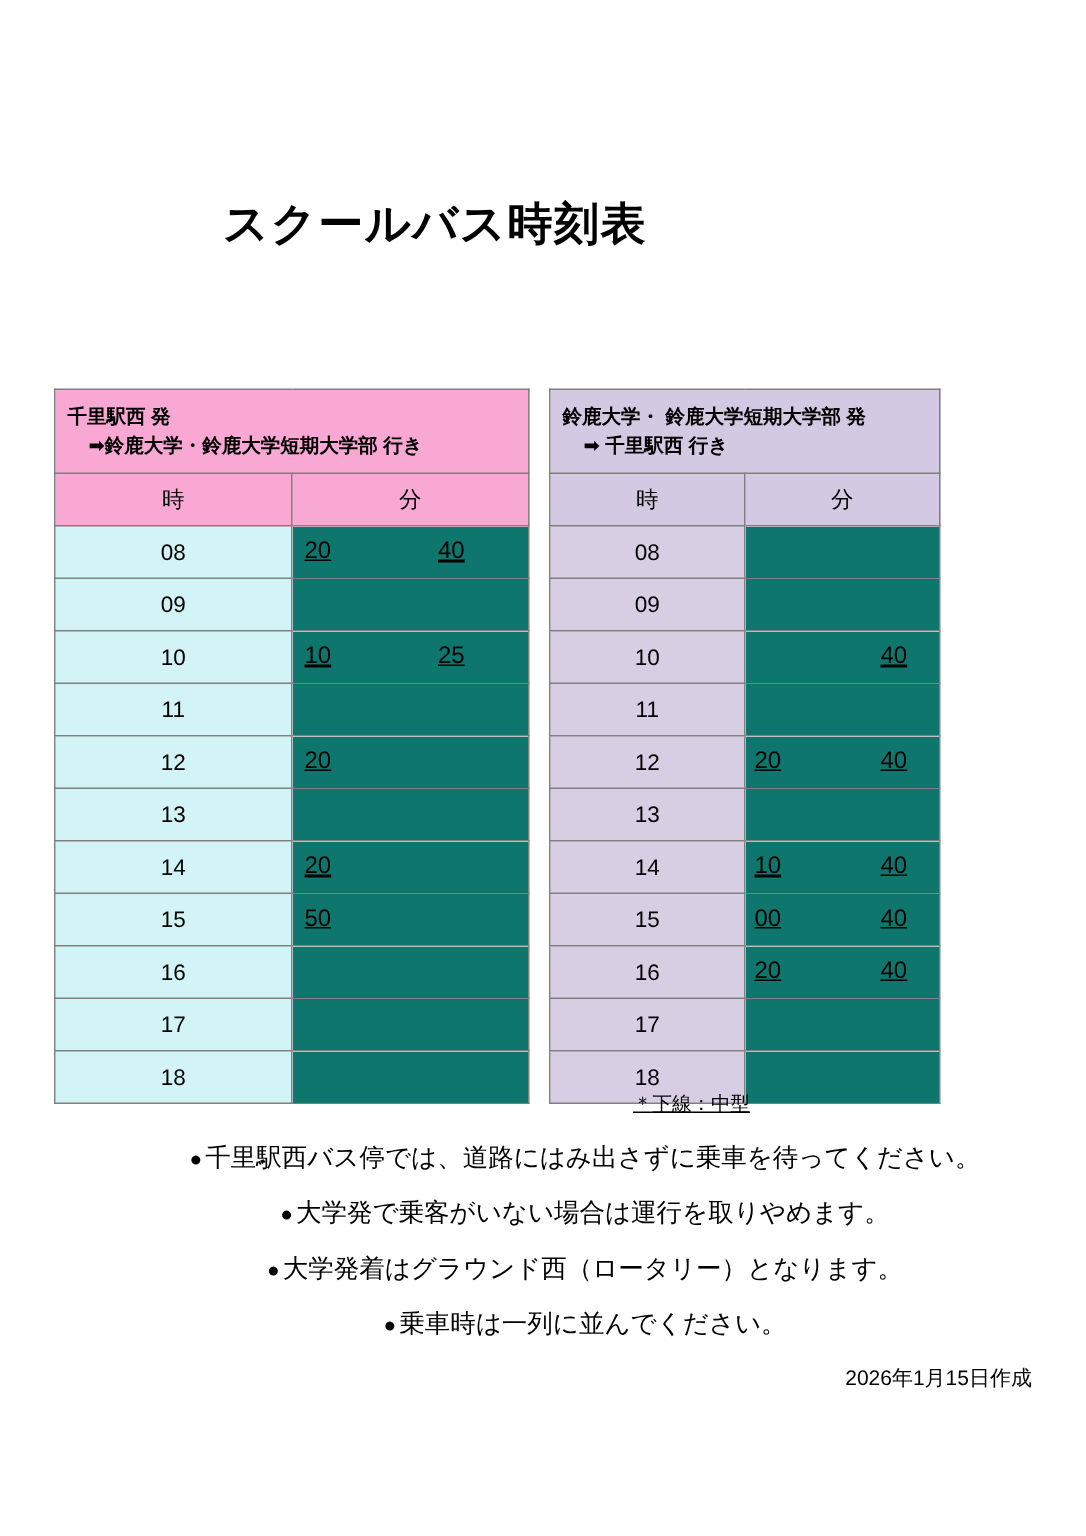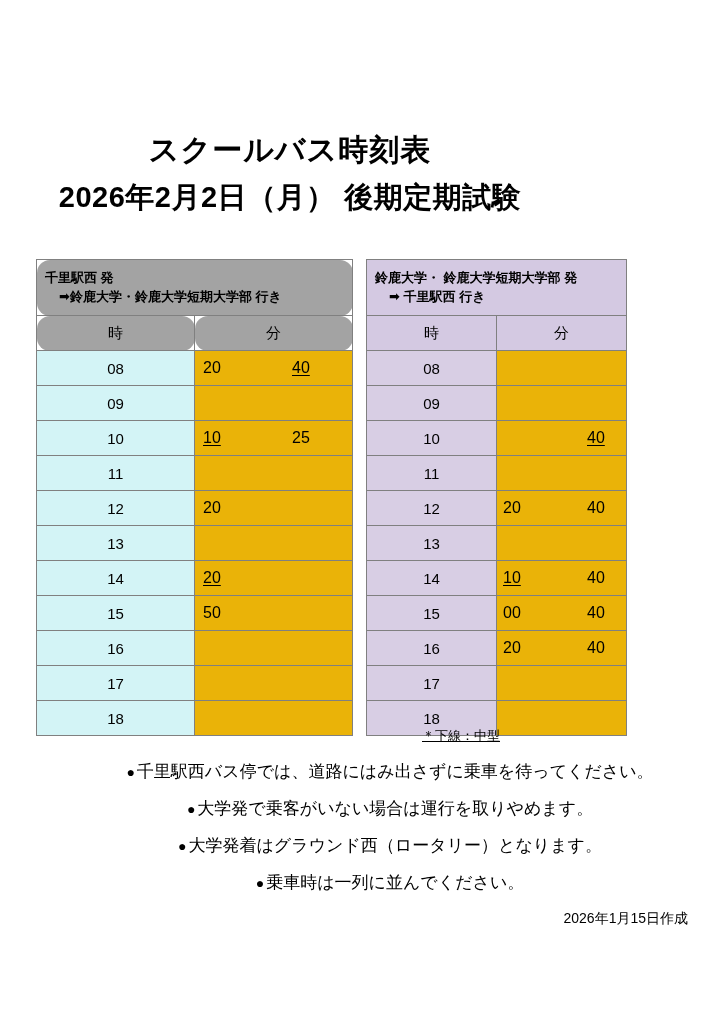--- a/index.html
+++ b/index.html
@@ -114,25 +114,25 @@
     text-align: left;
     flex: 0 0 auto;
   }
   .tt.right .min-slot { width: 84px; }
   .min-slot.medium {
     text-decoration: underline;
     text-underline-offset: 2px;
   }
 
   
-  .left-band  { background: #a3a3a3; border-radius: 13px; }
+  .left-band  { background: #f9a8d4; }
   .left-hour  { background: #d3f4f6; }
   .right-band { background: #d4c9e2; }
   .right-hour { background: #d8cee4; }
-  .blank-bg   { background: #eab308; }
+  .blank-bg   { background: #0f766e; text-decoration: underline; }
 
   
   .legend {
     position: absolute;
     top: 727px;
     left: 422px;
     font-size: 13px;
     white-space: nowrap;
     text-decoration: underline;
   }
@@ -162,21 +162,20 @@
     text-align: right;
     font-size: 14px;
     white-space: nowrap;
   }
 </style>
 </head>
 <body>
 
 <div class="title-block">
   <div class="title-main">スクールバス時刻表</div>
-  <div class="title-sub">2026年2月2日（月） 後期定期試験</div>
 </div>
 
 <div class="tables-area">
 
   <table class="tt left">
     <tbody>
       <tr>
         <td class="route-cell left-band" colspan="2">
           <div>千里駅西 発</div>
           <div class="route-line2"><span class="arrow-glyph">➡</span><span>鈴鹿大学・鈴鹿大学短期大学部 行き</span></div>

